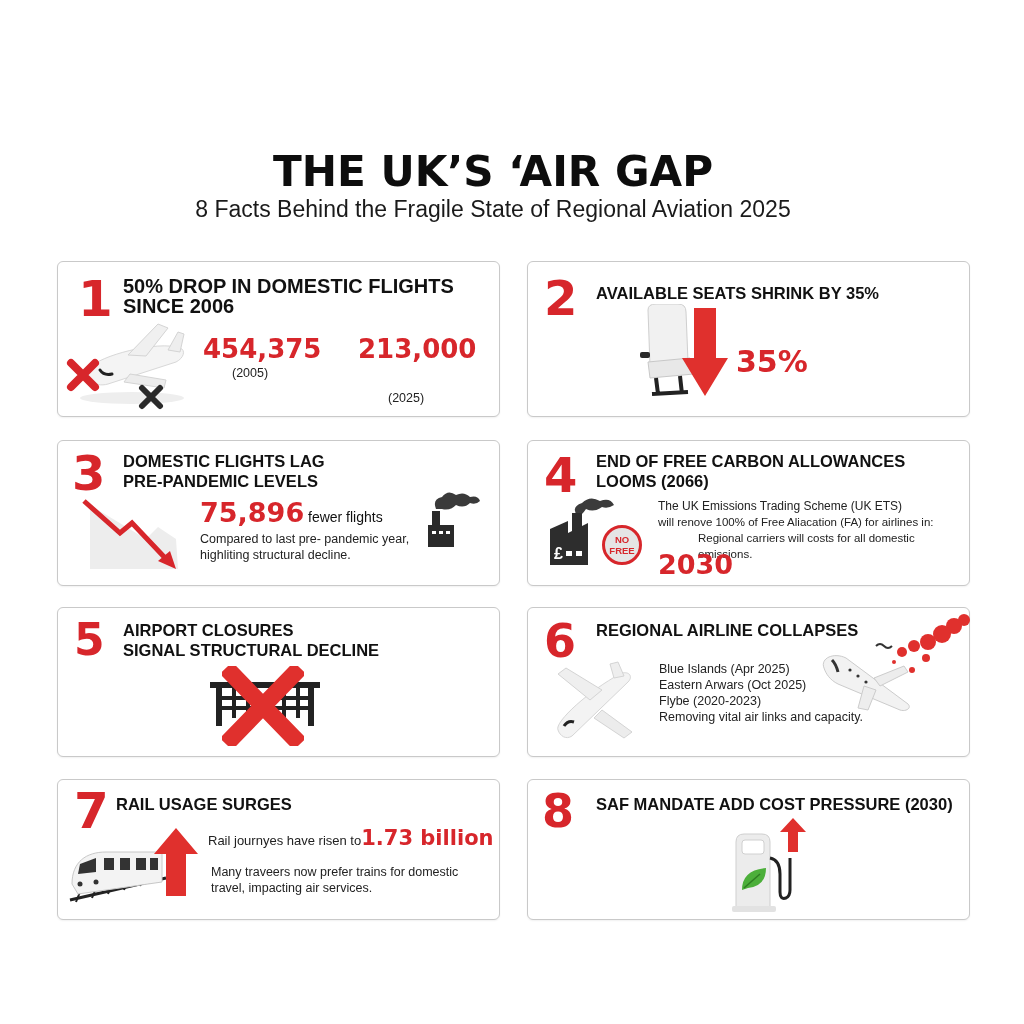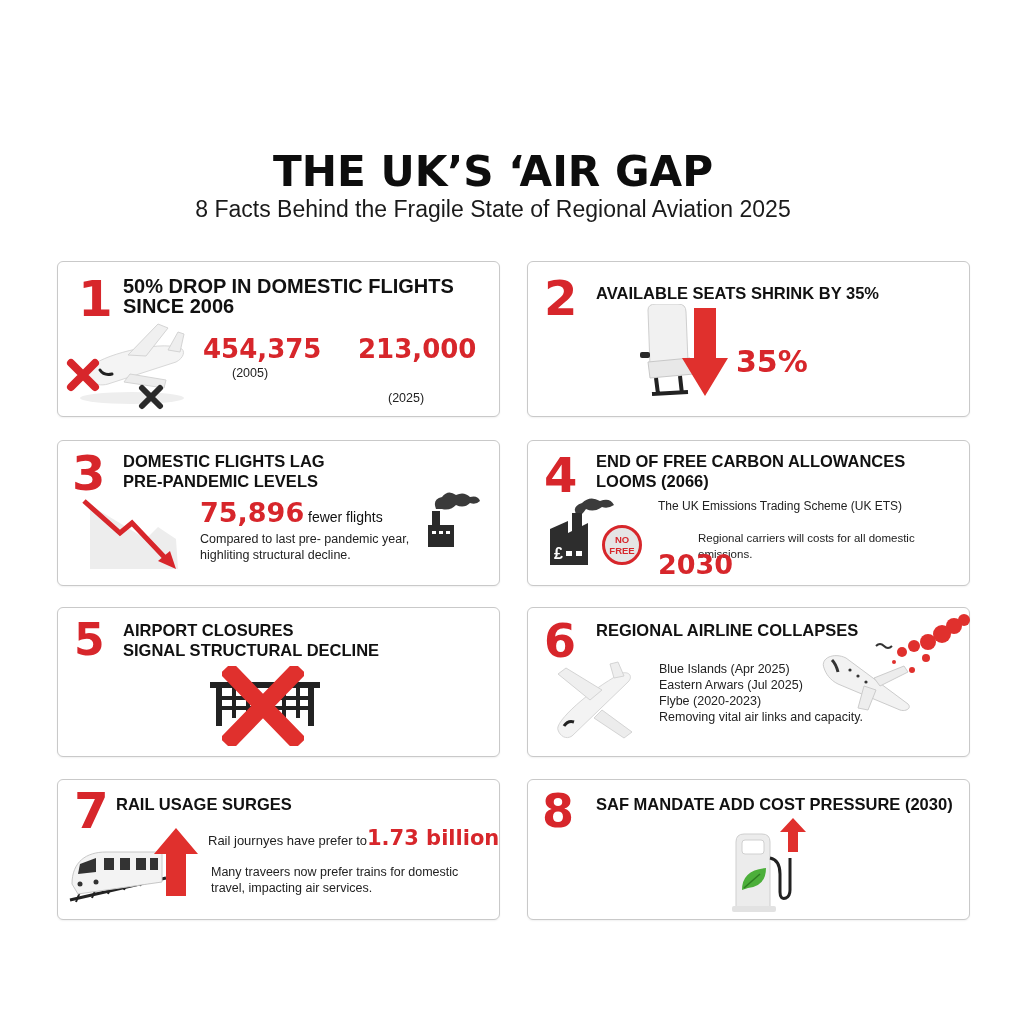--- a/index.html
+++ b/index.html
@@ -127,20 +127,21 @@
       <rect x="18" y="56" width="6" height="5" fill="#fff"></rect>
         <rect x="28" y="56" width="6" height="5" fill="#fff"></rect>
     </svg>
   </div>
   <div class="abs" style="left:26px; top:104px; color:#fff; font-weight:bold; font-size:16px;">£</div>
   <div class="abs" style="left:74px; top:84px; width:40px; height:40px; border:3px solid #d7262b; border-radius:50%; background:#e5e5e5; text-align:center; color:#d7262b; font-weight:bold; font-size:9.5px; line-height:11px; padding-top:6px;">
     <div>NO</div>
     <div>FREE</div>
   </div>
   <div class="abs small" style="left:130px; top:57px; font-size:12px;">The UK Emissions Trading Scheme (UK ETS)</div>
+  <div class="abs small" style="left:130px; top:73px; font-size:11.5px;">will renove 100% of Free Aliacation (FA) for airlines in:</div>
   <div class="abs small" style="left:130px; top:89px; font-size:11.5px;margin-left:40px;">Regional carriers will costs for all domestic emissions.</div>
   <div class="abs big-red" style="left:130px; top:108px; font-size:27px;">2030</div>
 </div>
 
 <div class="card" style="left:57px; top:607px; height:150px;">
   <div class="num" style="left:16px; top:10px; font-size:44px;">5</div>
   <div class="head" style="left:65px; top:12px;">AIRPORT CLOSURES</div>
   <div class="head" style="left:65px; top:32px;">SIGNAL STRUCTURAL DECLINE</div>
   <div class="abs" style="left:150px; top:72px;">
     <svg width="114" height="48" viewBox="0 0 114 48">
@@ -169,21 +170,21 @@
     <svg width="96" height="82" viewBox="0 0 96 82">
       <path d="M8 70 C4 62 40 30 70 14 C78 10 84 16 78 22 L22 76 C16 80 10 76 8 70 Z" fill="#f3f3f3" stroke="#d6d6d6"></path>
       <path d="M40 40 L8 14 L16 8 L52 30 Z" fill="#efefef" stroke="#d4d4d4"></path>
       <path d="M52 50 L82 72 L74 78 L44 58 Z" fill="#ececec" stroke="#d4d4d4"></path>
       <path d="M64 18 L60 4 L68 2 L74 16 Z" fill="#eeeeee" stroke="#d4d4d4"></path>
       <path d="M14 66 Q18 60 24 62" stroke="#222" stroke-width="3" fill="none"></path>
     </svg>
   </div>
   <div class="abs" style="left:131px; top:53px;">
     <div class="small">Blue Islands (Apr 2025)</div>
-    <div class="small">Eastern Arwars (Jul 2025)</div>
+    <div class="small">Eastern Arwars (Oct 2025)</div>
     <div class="small">Flybe (2020-2023)</div>
     <div class="small">Removing vital air links and capacity.</div>
   </div>
   <div class="abs" style="left:290px; top:4px;">
     <svg width="152" height="106" viewBox="0 0 152 106">
       <circle cx="146" cy="8" r="6" fill="#e0302d"></circle>
         <circle cx="136" cy="14" r="8" fill="#e0302d"></circle>
       <circle cx="124" cy="22" r="9" fill="#e0302d"></circle>
         <circle cx="110" cy="30" r="8" fill="#e0302d"></circle>
       <circle cx="96" cy="34" r="6" fill="#e0302d"></circle>
@@ -219,21 +220,21 @@
       <circle cx="14" cy="40" r="2.5" fill="#333"></circle>
         <circle cx="30" cy="38" r="2.5" fill="#333"></circle>
     </svg>
   </div>
   <div class="abs" style="left:96px; top:48px;">
     <svg width="44" height="68" viewBox="0 0 44 68">
         <path d="M22 0 L44 26 L32 26 L32 68 L12 68 L12 26 L0 26 Z" fill="#e0302d"></path>
       </svg>
   </div>
   <div class="abs" style="left:150px; top:46px; white-space:nowrap;">
-    <span class="small" style="font-size:13px;">Rail journyes have prefer to</span><span class="big-red" style="font-size:21px;">1.73 billion</span>
+    <span class="small" style="font-size:13px;">Rail journyes have risen to</span><span class="big-red" style="font-size:21px;">1.73 billion</span>
   </div>
   <div class="abs small" style="left:153px; top:84px; font-size:12.5px;">Many traveers now prefer trains for domestic</div>
   <div class="abs small" style="left:153px; top:100px; font-size:12.5px;">travel, impacting air services.</div>
 </div>
 
 <div class="card" style="left:527px; top:779px; height:141px;">
   <div class="num" style="left:14px; top:8px; font-size:46px;">8</div>
   <div class="head" style="left:68px; top:14px;">SAF MANDATE ADD COST PRESSURE (2030)</div>
   <div class="abs" style="left:204px; top:48px;">
     <svg width="64" height="84" viewBox="0 0 64 84">

